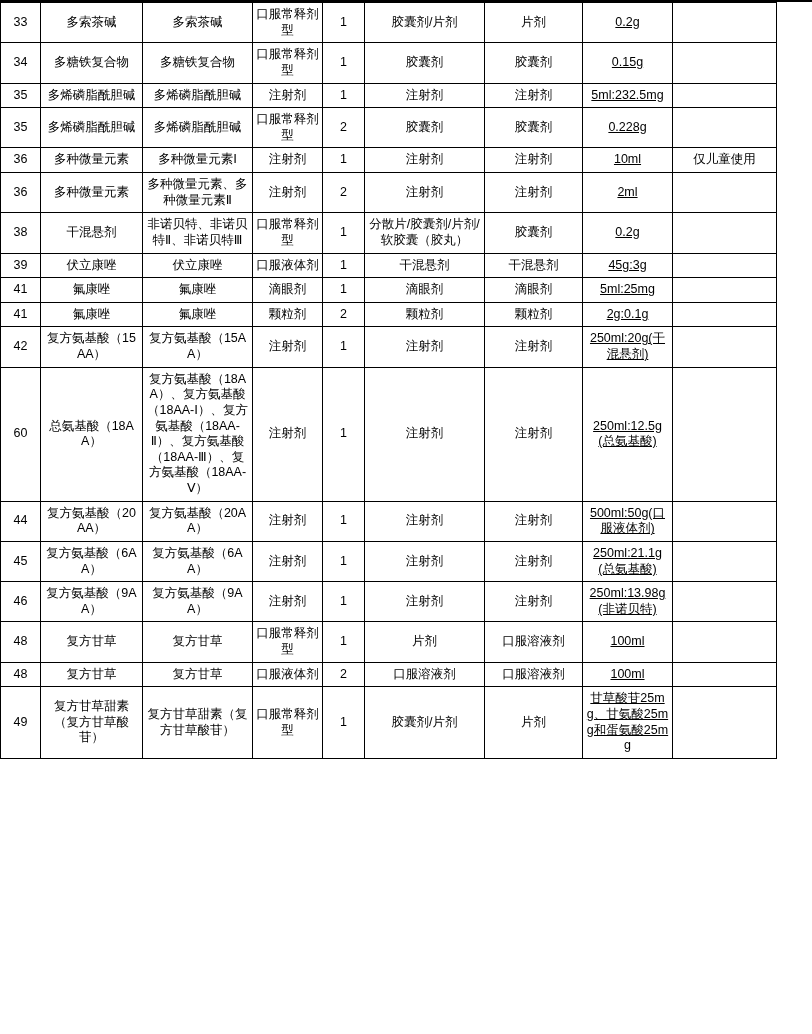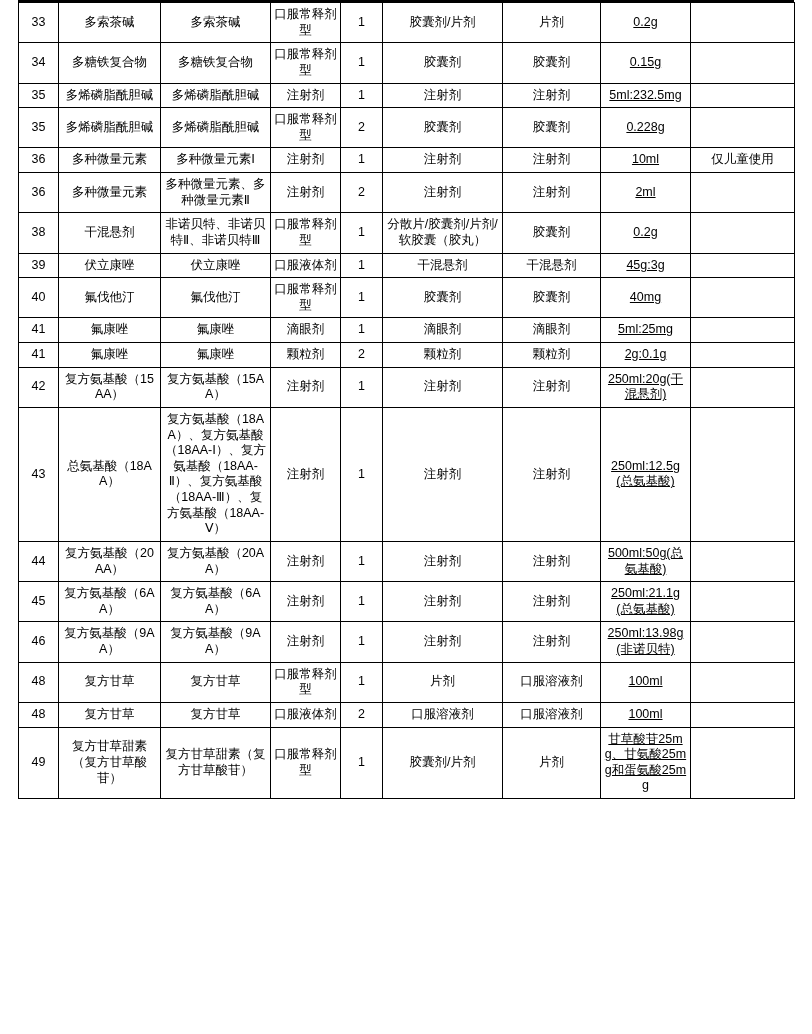--- a/index.html
+++ b/index.html
@@ -10,21 +10,21 @@
   body {
     width: 812px;
     font-family: "Liberation Sans", "DejaVu Sans", sans-serif;
     color: #000000;
   }
   .page {
     position: relative;
     width: 812px;
     min-height: 1034px;
     box-sizing: border-box;
-    padding: 0 18px;
+    padding: 0 0;
   }
   .top-rule {
     height: 0;
     border-top: 2px solid #000;
     margin: 0 0 0 0;
     width: 100%;
   }
   table.drug-table {
     border-collapse: collapse;
     width: 776px;
@@ -151,31 +151,20 @@
           <td>伏立康唑</td>
           <td>伏立康唑</td>
           <td>口服液体剂</td>
           <td>1</td>
           <td>干混悬剂</td>
           <td>干混悬剂</td>
           <td class="spec">45g:3g</td>
           <td></td>
         </tr>
         <tr>
-          <td>40</td>
-          <td>氟伐他汀</td>
-          <td>氟伐他汀</td>
-          <td>口服常释剂型</td>
-          <td>1</td>
-          <td>胶囊剂</td>
-          <td>胶囊剂</td>
-          <td class="spec">40mg</td>
-          <td></td>
-        </tr>
-        <tr>
           <td>41</td>
           <td>氟康唑</td>
           <td>氟康唑</td>
           <td>滴眼剂</td>
           <td>1</td>
           <td>滴眼剂</td>
           <td>滴眼剂</td>
           <td class="spec">5ml:25mg</td>
           <td></td>
         </tr>
@@ -195,39 +184,39 @@
           <td>复方氨基酸（15AA）</td>
           <td>复方氨基酸（15AA）</td>
           <td>注射剂</td>
           <td>1</td>
           <td>注射剂</td>
           <td>注射剂</td>
           <td class="spec">250ml:20g(干混悬剂)</td>
           <td></td>
         </tr>
         <tr>
-          <td>43</td>
+          <td>60</td>
           <td>总氨基酸（18AA）</td>
           <td>复方氨基酸（18AA）、复方氨基酸（18AA-Ⅰ）、复方氨基酸（18AA-Ⅱ）、复方氨基酸（18AA-Ⅲ）、复方氨基酸（18AA-Ⅴ）</td>
           <td>注射剂</td>
           <td>1</td>
           <td>注射剂</td>
           <td>注射剂</td>
           <td class="spec">250ml:12.5g(总氨基酸)</td>
           <td></td>
         </tr>
         <tr>
           <td>44</td>
           <td>复方氨基酸（20AA）</td>
           <td>复方氨基酸（20AA）</td>
           <td>注射剂</td>
           <td>1</td>
           <td>注射剂</td>
           <td>注射剂</td>
-          <td class="spec">500ml:50g(总氨基酸)</td>
+          <td class="spec">500ml:50g(口服液体剂)</td>
           <td></td>
         </tr>
         <tr>
           <td>45</td>
           <td>复方氨基酸（6AA）</td>
           <td>复方氨基酸（6AA）</td>
           <td>注射剂</td>
           <td>1</td>
           <td>注射剂</td>
           <td>注射剂</td>

